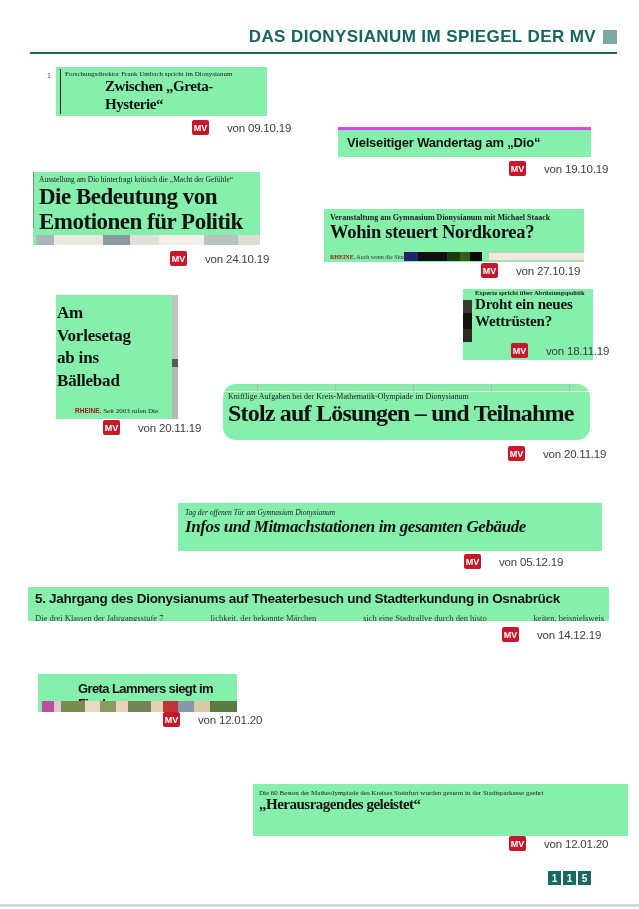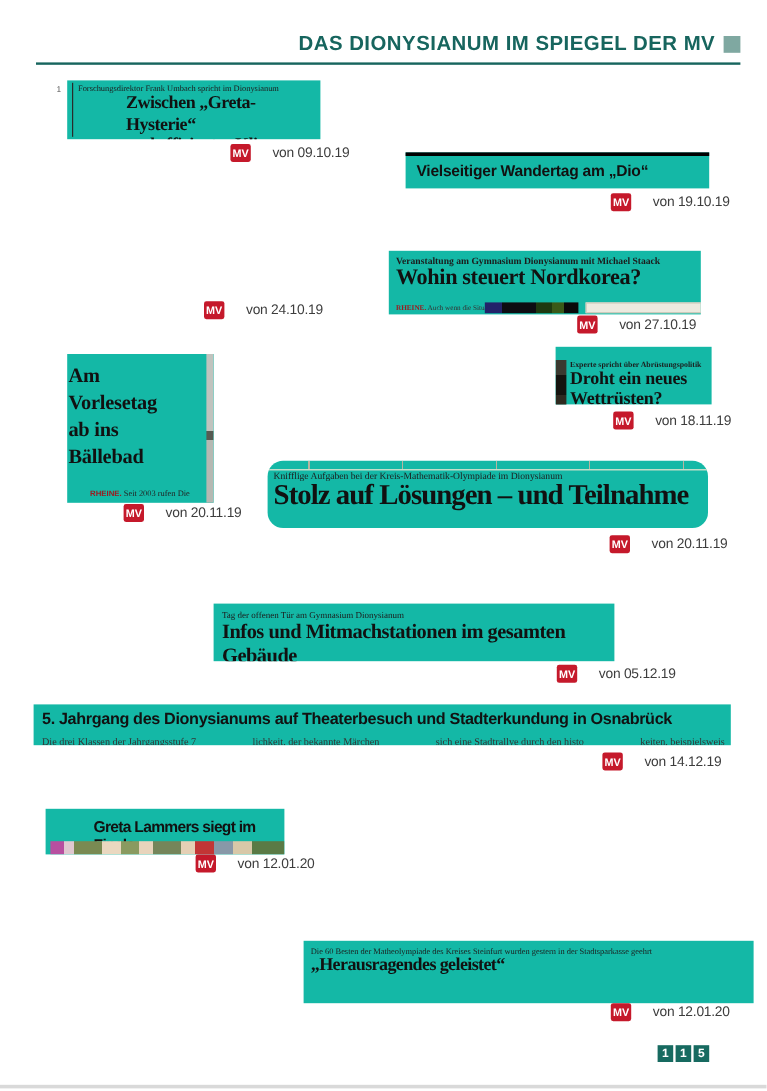--- a/index.html
+++ b/index.html
@@ -7,82 +7,82 @@
         font-family:"Liberation Sans",sans-serif;}
 
   
   .header-row{position:absolute;top:27px;left:30px;width:587px;display:flex;
               justify-content:flex-end;align-items:center;gap:7px;}
   .header-title{color:#17655e;font-weight:bold;font-size:17px;letter-spacing:.4px;}
   .header-square{width:14px;height:14px;background:#7fa8a1;}
   .header-rule{position:absolute;top:52px;left:30px;width:587px;height:2px;background:#17655e;}
 
   
-  .clip{position:absolute;background:#14b8a6;box-sizing:border-box;overflow:hidden;}
+  .clip{position:absolute;background:#86efac;box-sizing:border-box;overflow:hidden;}
   .kicker{font-family:"Liberation Serif",serif;color:#1c1c1c;}
   .headline{font-family:"Liberation Serif",serif;font-weight:bold;color:#111;
             white-space:pre-line;}
   .headline.sans{font-family:"Liberation Sans",sans-serif;}
   .vline{position:absolute;width:1px;background:#2a2a2a;}
 
   
   .daterow{position:absolute;display:flex;align-items:center;gap:18px;}
   .mv{width:17px;height:15px;background:#c5192b;color:#fff;font-weight:bold;font-size:9px;
       display:flex;align-items:center;justify-content:center;border-radius:2px;flex:0 0 auto;}
   .date{font-size:11.5px;color:#3d3d3d;letter-spacing:-.2px;white-space:nowrap;}
 
   
   .c1{left:56px;top:67px;width:211px;height:49px;padding:3px 0 0 9px;}
   .c1 .vline{left:4px;top:2px;bottom:2px;}
   .c1 .kicker{font-size:7px;}
   .c1 .headline{font-size:15px;line-height:1.18;letter-spacing:-.4px;margin-left:40px;}
   .margin-mark{position:absolute;left:47px;top:72px;font-size:7px;color:#555;}
 
-  .c2{left:338px;top:127px;width:253px;height:30px;border-top:3px solid #000000;padding:5px 0 0 9px;}
+  .c2{left:338px;top:127px;width:253px;height:30px;border-top:3px solid #d946ef;padding:5px 0 0 9px;}
   .c2 .headline{font-size:13px;letter-spacing:-.2px;}
 
   .c3{left:33px;top:172px;width:227px;height:73px;padding:3px 0 0 6px;}
   .c3 .vline{left:0;top:0;height:56px;background:#8a8a84;}
   .c3 .kicker{font-size:7.5px;}
   .c3 .headline{font-size:23px;line-height:1.1;letter-spacing:-.5px;}
   .c3 .photo{position:absolute;left:3px;right:0;bottom:0;height:10px;
     background:linear-gradient(90deg,#aab6bb 0 8%,#e8e8e2 8% 30%,#8a9aa0 30% 42%,#dfe2da 42% 55%,#f2f0e8 55% 75%,#b8c2c0 75% 90%,#d8dcd2 90% 100%);}
 
   .c4{left:324px;top:209px;width:260px;height:53px;padding:4px 0 0 6px;}
   .c4 .kicker{font-size:8px;font-weight:bold;}
   .c4 .headline{font-size:18.5px;letter-spacing:-.3px;line-height:1.1;}
   .c4 .body-cut{position:absolute;left:6px;bottom:1px;width:78px;height:7px;overflow:hidden;
     font-family:"Liberation Serif",serif;font-size:6px;color:#333;}
   .c4 .body-cut b{color:#9a1c20;}
   .c4 .photo{position:absolute;left:80px;bottom:1px;width:78px;height:9px;
     background:linear-gradient(90deg,#23236a 0 18%,#0d0d12 18% 55%,#1e3a10 55% 72%,#3a5a18 72% 85%,#0a0a0a 85% 100%);}
   .c4 .photo2{position:absolute;left:164px;bottom:1px;width:114px;height:9px;background:#eceadf;border:1px solid #cfcabb;box-sizing:border-box;}
 
-  .c5{left:463px;top:289px;width:130px;height:48px;padding:12px 0 0 12px;}
+  .c5{left:463px;top:289px;width:130px;height:71px;padding:0 0 0 12px;}
   .c5 .photo{position:absolute;left:0;top:11px;width:9px;height:42px;
     background:linear-gradient(180deg,#3a3a30 0 30%,#14140f 30% 70%,#2e2a20 70% 100%);}
   .c5 .kicker{font-size:6.5px;font-weight:bold;}
   .c5 .headline{font-size:15px;line-height:1.15;letter-spacing:-.2px;}
 
   .c6{left:56px;top:295px;width:122px;height:124px;padding:7px 0 0 1px;}
   .c6 .headline{font-size:17px;line-height:1.33;letter-spacing:-.2px;}
   .c6 .photo{position:absolute;right:0;top:0;width:6px;height:100%;
     background:linear-gradient(180deg,#c0c3be 0 52%,#555a52 52% 58%,#b5b8b2 58% 100%);}
   .c6 .body-cut{position:absolute;left:19px;right:8px;bottom:3px;height:9px;overflow:hidden;
     font-family:"Liberation Serif",serif;font-size:7px;color:#222;white-space:nowrap;}
   .c6 .body-cut b{color:#9a1c20;font-family:"Liberation Sans",sans-serif;font-size:6.5px;}
 
   .c7{left:223px;top:384px;width:367px;height:56px;padding:0 0 0 5px;border-radius:13px;}
   .c7 .remnant{height:7px;margin-left:-5px;background:
     repeating-linear-gradient(90deg,transparent 0 34px,#b9b4a0 34px 35px,transparent 35px 78px);
     border-bottom:1px solid #eee8d2;}
   .c7 .kicker{font-size:8px;}
   .c7 .headline{font-size:24px;letter-spacing:-.8px;line-height:1.02;}
 
-  .c8{left:178px;top:503px;width:334px;height:48px;padding:5px 0 0 7px;}
+  .c8{left:178px;top:503px;width:424px;height:48px;padding:5px 0 0 7px;font-style:italic;}
   .c8 .kicker{font-size:7.5px;}
   .c8 .headline{font-size:17px;letter-spacing:-.4px;line-height:1.15;}
 
   .c9{left:28px;top:587px;width:581px;height:34px;padding:4px 0 10px 7px;}
   .c9 .headline{font-size:13.5px;letter-spacing:-.3px;}
   .c9 .body-cut{position:absolute;left:7px;right:5px;bottom:0;height:8px;overflow:hidden;
     display:flex;justify-content:space-between;
     font-family:"Liberation Serif",serif;font-size:8.5px;color:#333;white-space:nowrap;}
 
   .c10{left:38px;top:674px;width:199px;height:38px;padding:7px 0 0 7px;}
@@ -124,20 +124,27 @@
   </div>
 
   <div class="clip c2">
     <div class="headline sans">Vielseitiger Wandertag am „Dio“</div>
   </div>
   <div class="daterow" style="left:509px;top:161px;">
     <span class="mv">MV</span>
     <span class="date">von 19.10.19</span>
   </div>
 
+  <div class="clip c3">
+    <span class="vline"></span>
+    <div class="kicker">Ausstellung am Dio hinterfragt kritisch die „Macht der Gefühle“</div>
+    <div class="headline">Die Bedeutung von
+Emotionen für Politik</div>
+    <div class="photo"></div>
+  </div>
   <div class="daterow" style="left:170px;top:251px;">
     <span class="mv">MV</span>
     <span class="date">von 24.10.19</span>
   </div>
 
   <div class="clip c4">
     <div class="kicker">Veranstaltung am Gymnasium Dionysianum mit Michael Staack</div>
     <div class="headline">Wohin steuert Nordkorea?</div>
     <div class="body-cut"><b>RHEINE.</b><span> Auch wenn die Situa</span></div>
     <div class="photo"></div>

